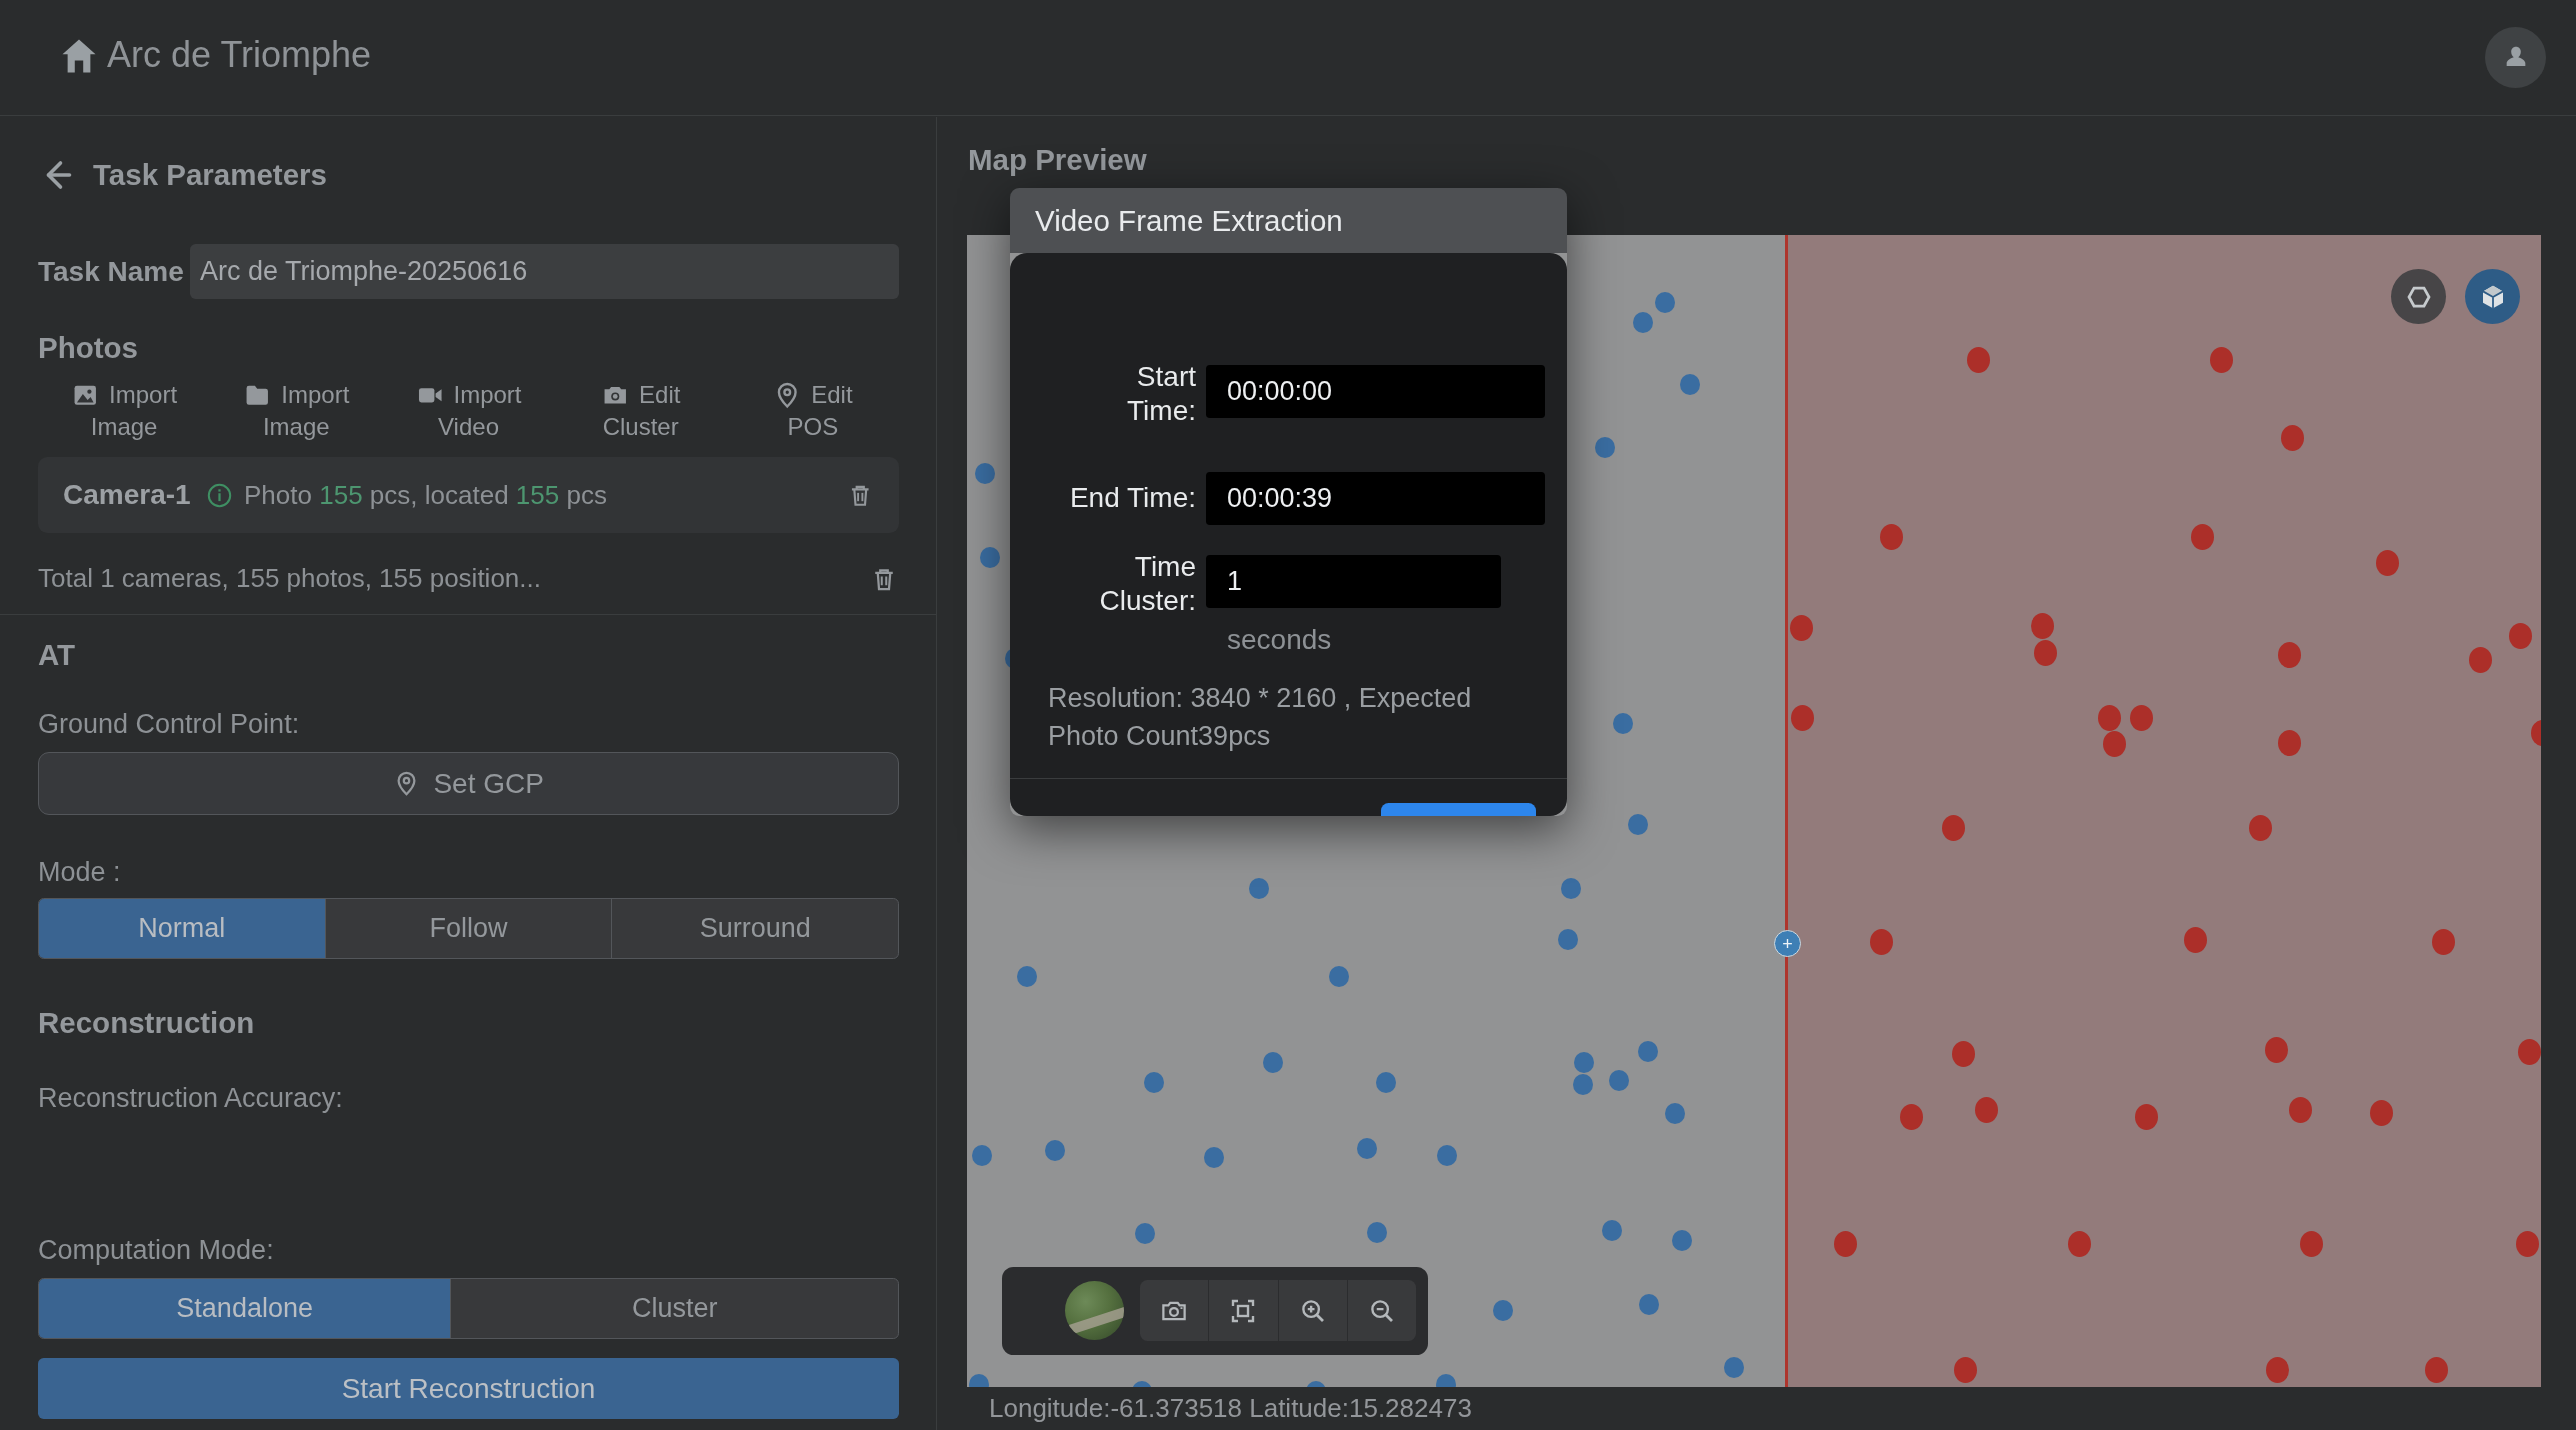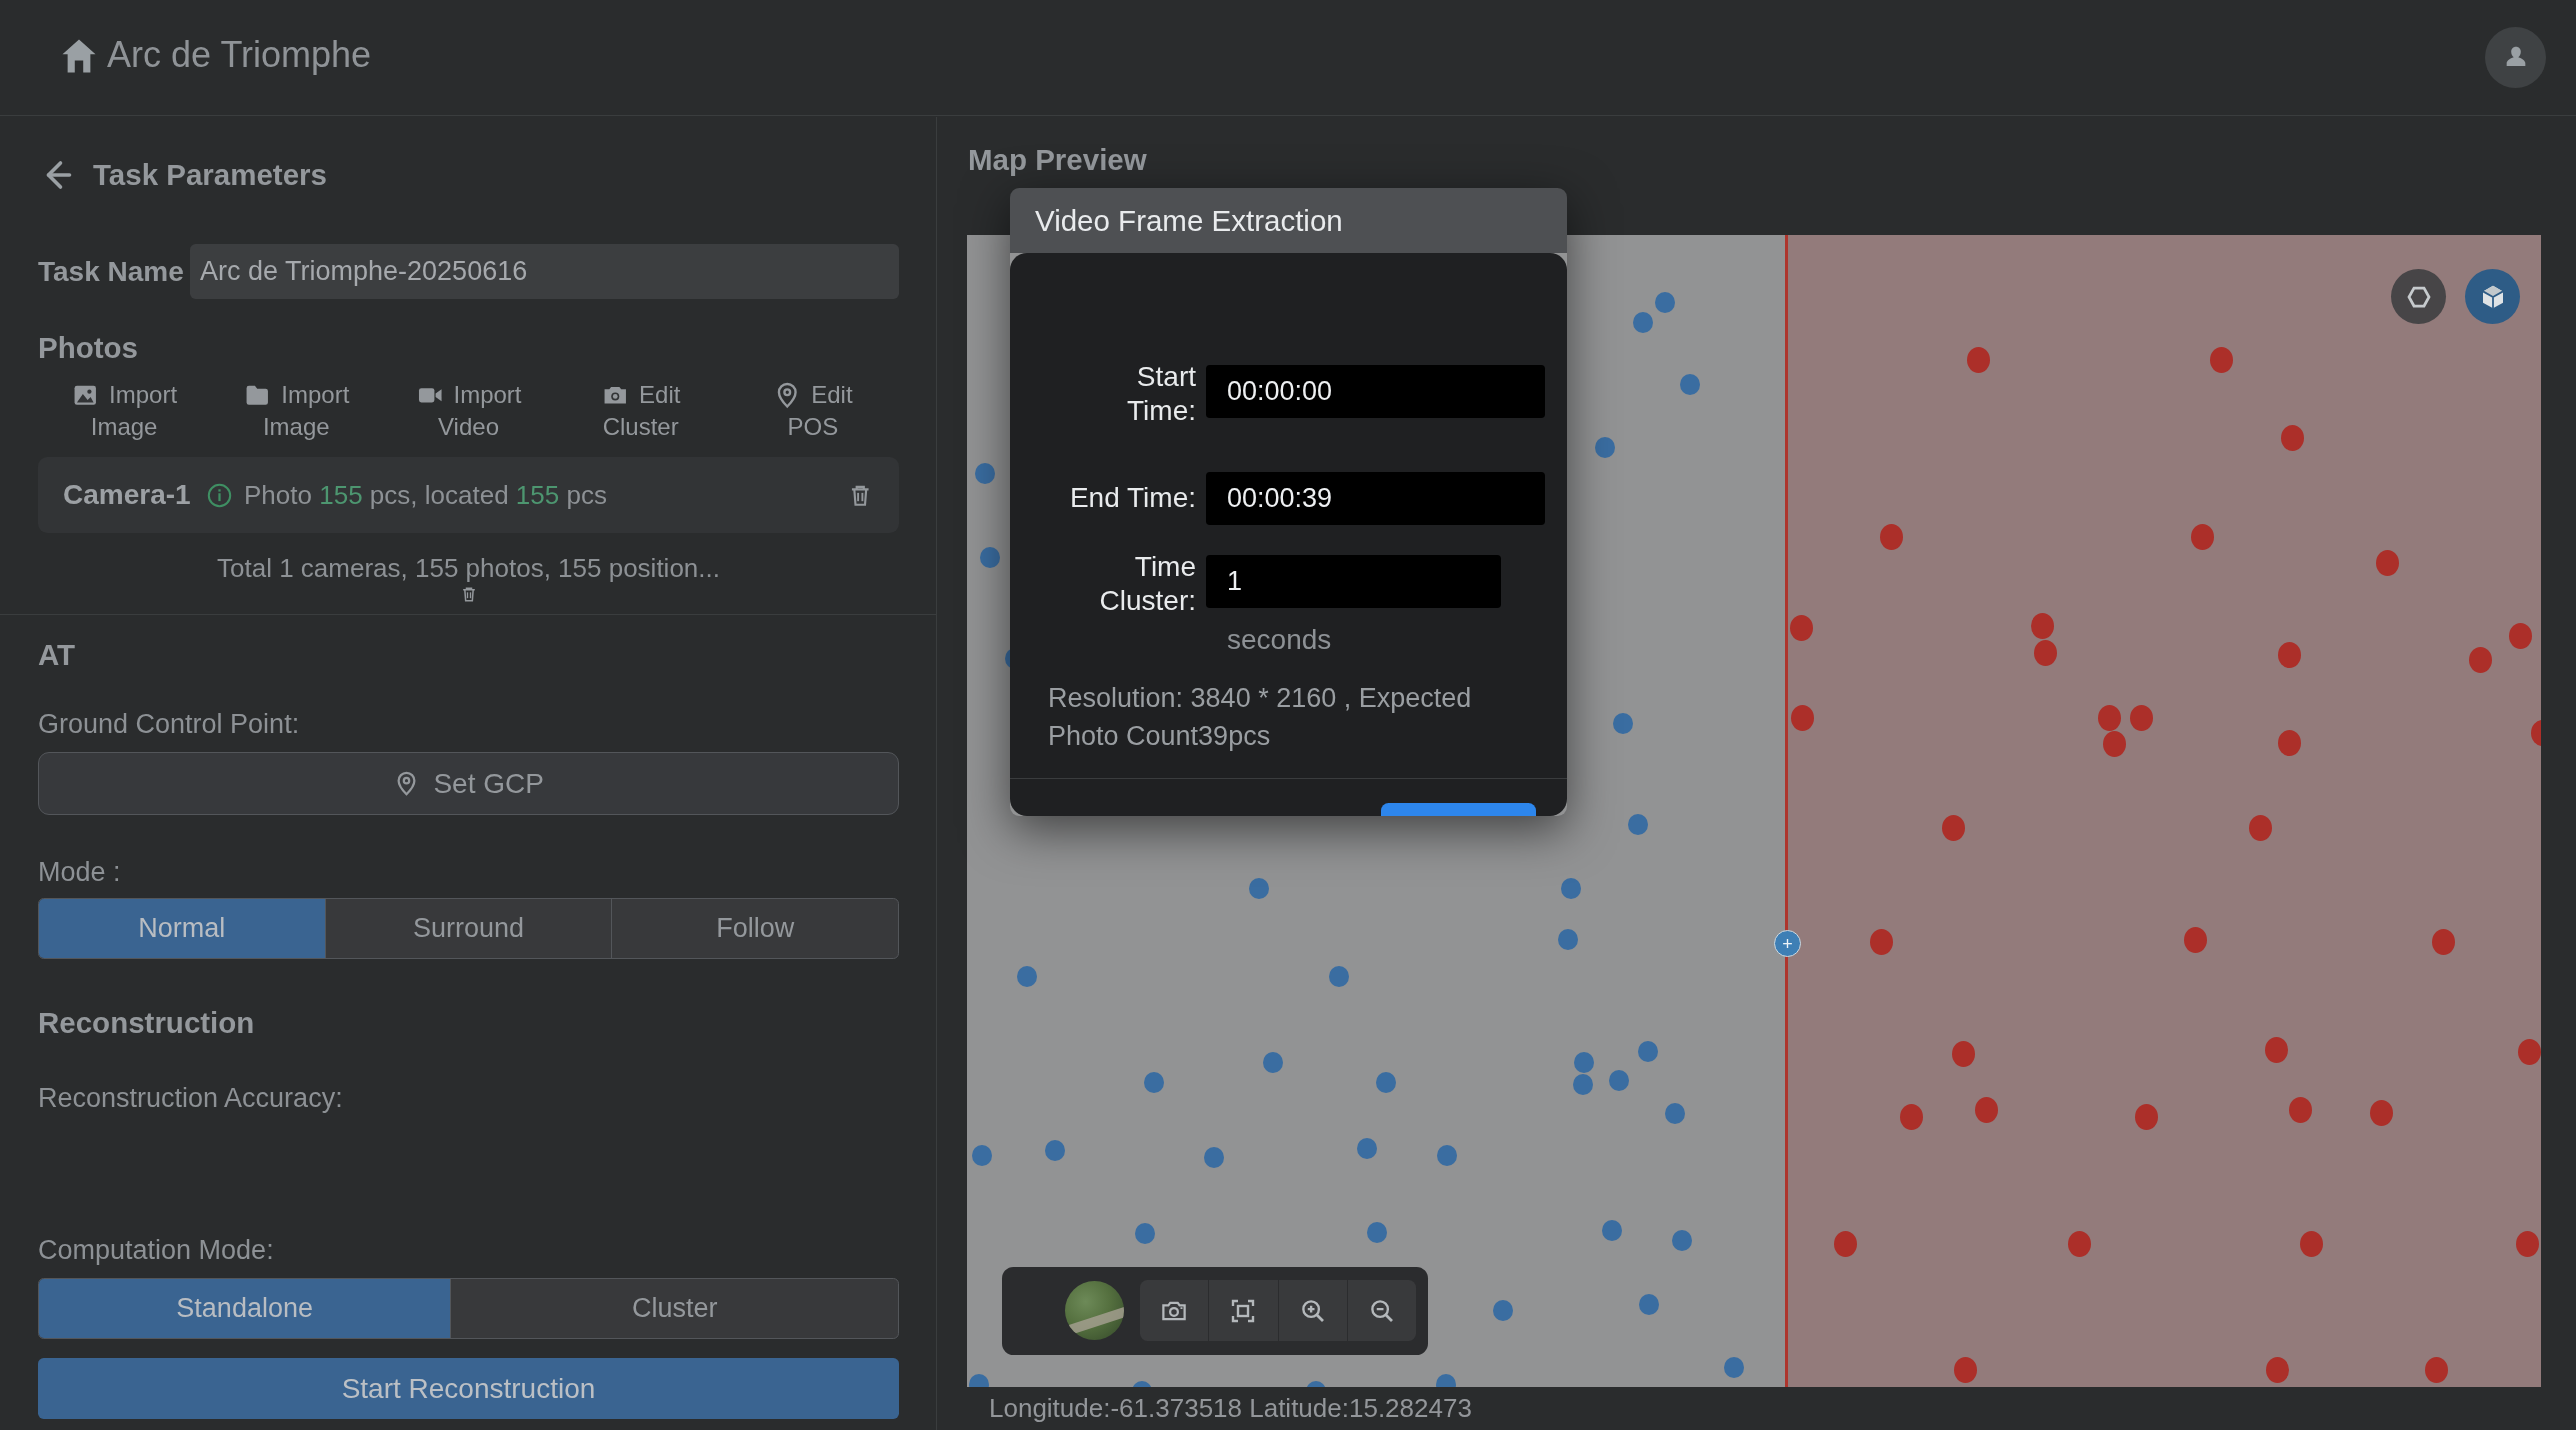--- a/index.html
+++ b/index.html
@@ -207,21 +207,21 @@
       </svg>
     <span class="cam-text"><span>Photo</span> <span class="green">155</span> <span>pcs, located</span> <span class="green">155</span> <span>pcs</span></span>
     <span class="flex-sp"></span>
     <svg width="28.5" height="28.5" viewBox="0 0 24 24">
         <path d="M5 7 h14 M9 7 V5 h6 v2 M7 7 l1 13 h8 l1-13" fill="none" stroke="#94989c" stroke-width="1.8"></path>
         <line x1="10.2" y1="10" x2="10.2" y2="17" stroke="#94989c" stroke-width="1.6"></line>
         <line x1="13.8" y1="10" x2="13.8" y2="17" stroke="#94989c" stroke-width="1.6"></line>
       </svg>
   </div>
 
-  <div class="side-pad total-row" style="top:436px;flex-direction:column;">
+  <div class="side-pad total-row" style="top:436px;">
     <span class="total-text">Total 1 cameras, 155 photos, 155 position...</span>
     <span class="flex-sp"></span>
     <svg width="30" height="30" viewBox="0 0 24 24">
         <path d="M5 7 h14 M9 7 V5 h6 v2 M7 7 l1 13 h8 l1-13" fill="none" stroke="#94989c" stroke-width="1.8"></path>
         <line x1="10.2" y1="10" x2="10.2" y2="17" stroke="#94989c" stroke-width="1.6"></line>
         <line x1="13.8" y1="10" x2="13.8" y2="17" stroke="#94989c" stroke-width="1.6"></line>
       </svg>
   </div>
 
   <div class="divider" style="top:497px;"></div>
@@ -235,22 +235,22 @@
         <path d="M12 2.5 a7 7 0 0 1 7 7 c0 5-7 12-7 12 s-7-7-7-12 a7 7 0 0 1 7-7 Z" fill="none" stroke="#94989c" stroke-width="2"></path>
         <circle cx="12" cy="9.5" r="2.4" fill="none" stroke="#94989c" stroke-width="2"></circle>
       </svg>
     <span>Set GCP</span>
   </div>
 
   <div class="side-pad lbl" style="top:740px;">Mode :</div>
 
   <div class="side-pad seg" style="top:781px;">
     <div class="seg-item selected">Normal</div>
+    <div class="seg-item">Follow</div>
     <div class="seg-item">Surround</div>
-    <div class="seg-item">Follow</div>
   </div>
 
   <div class="side-pad sec-title" style="top:889px;">Reconstruction</div>
 
   <div class="side-pad lbl" style="top:966px;">Reconstruction Accuracy:</div>
 
 
   <div class="side-pad lbl" style="top:1118px;">Computation Mode:</div>
 
   <div class="side-pad seg" style="top:1161px;">

